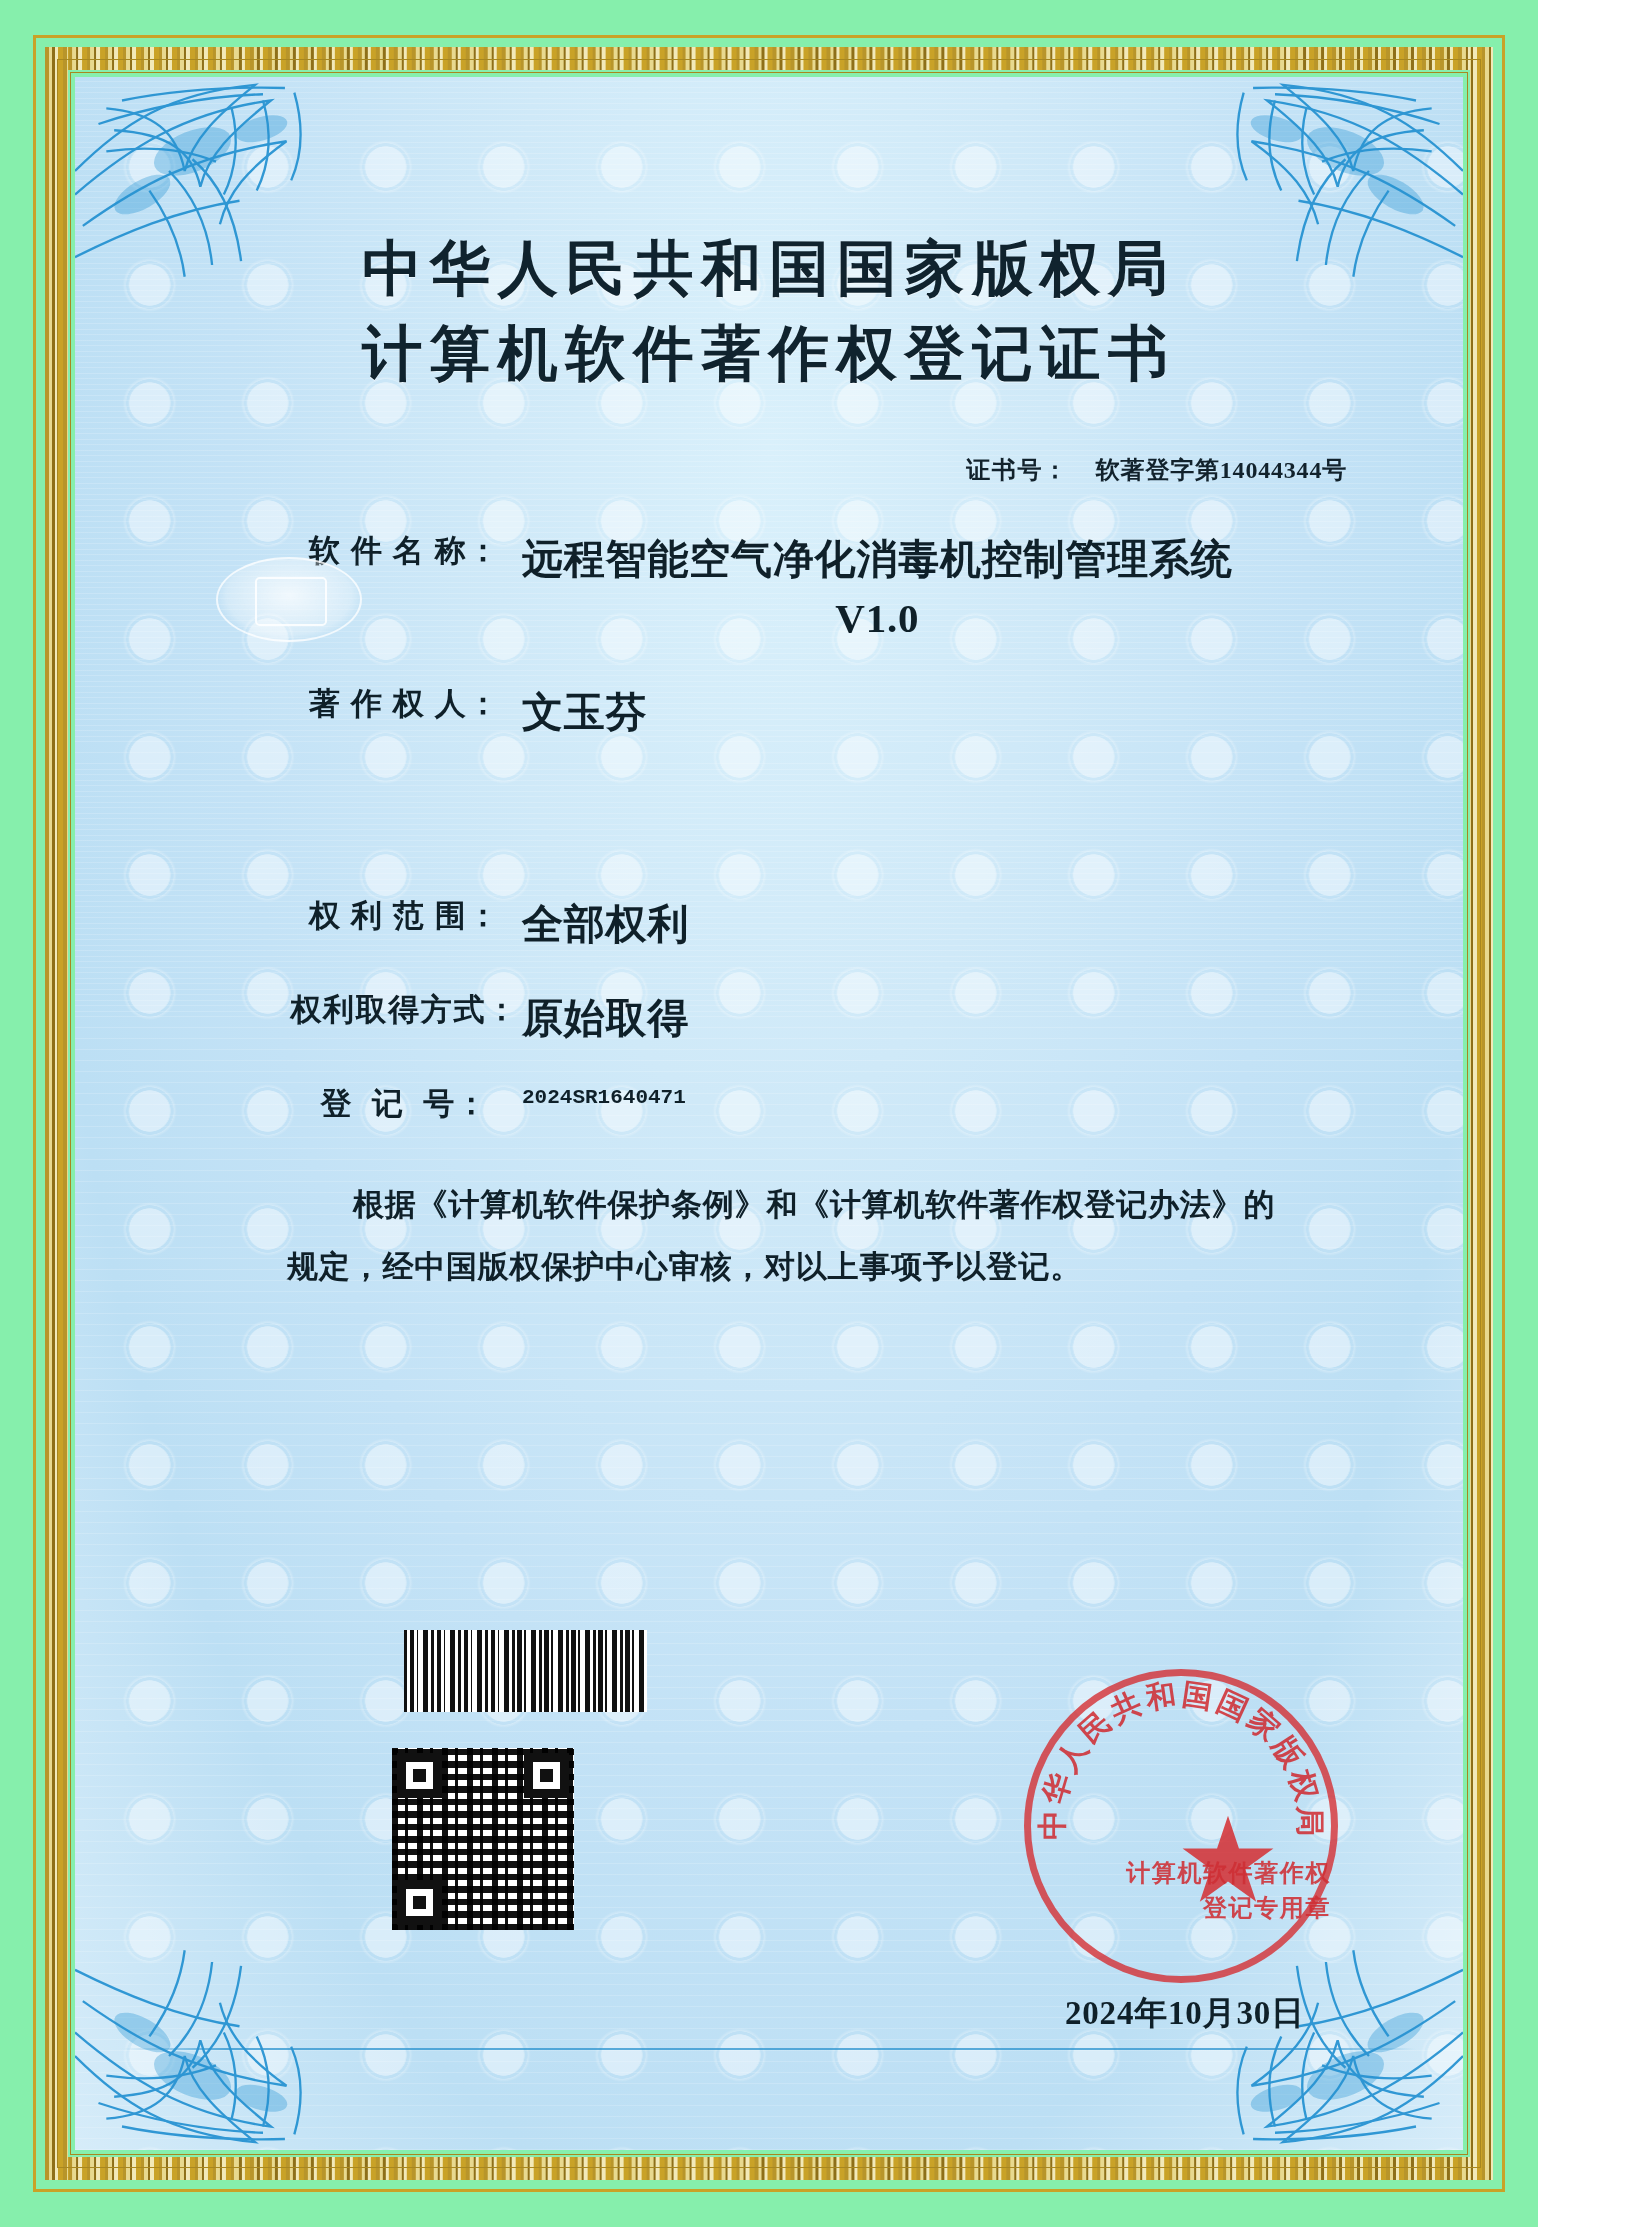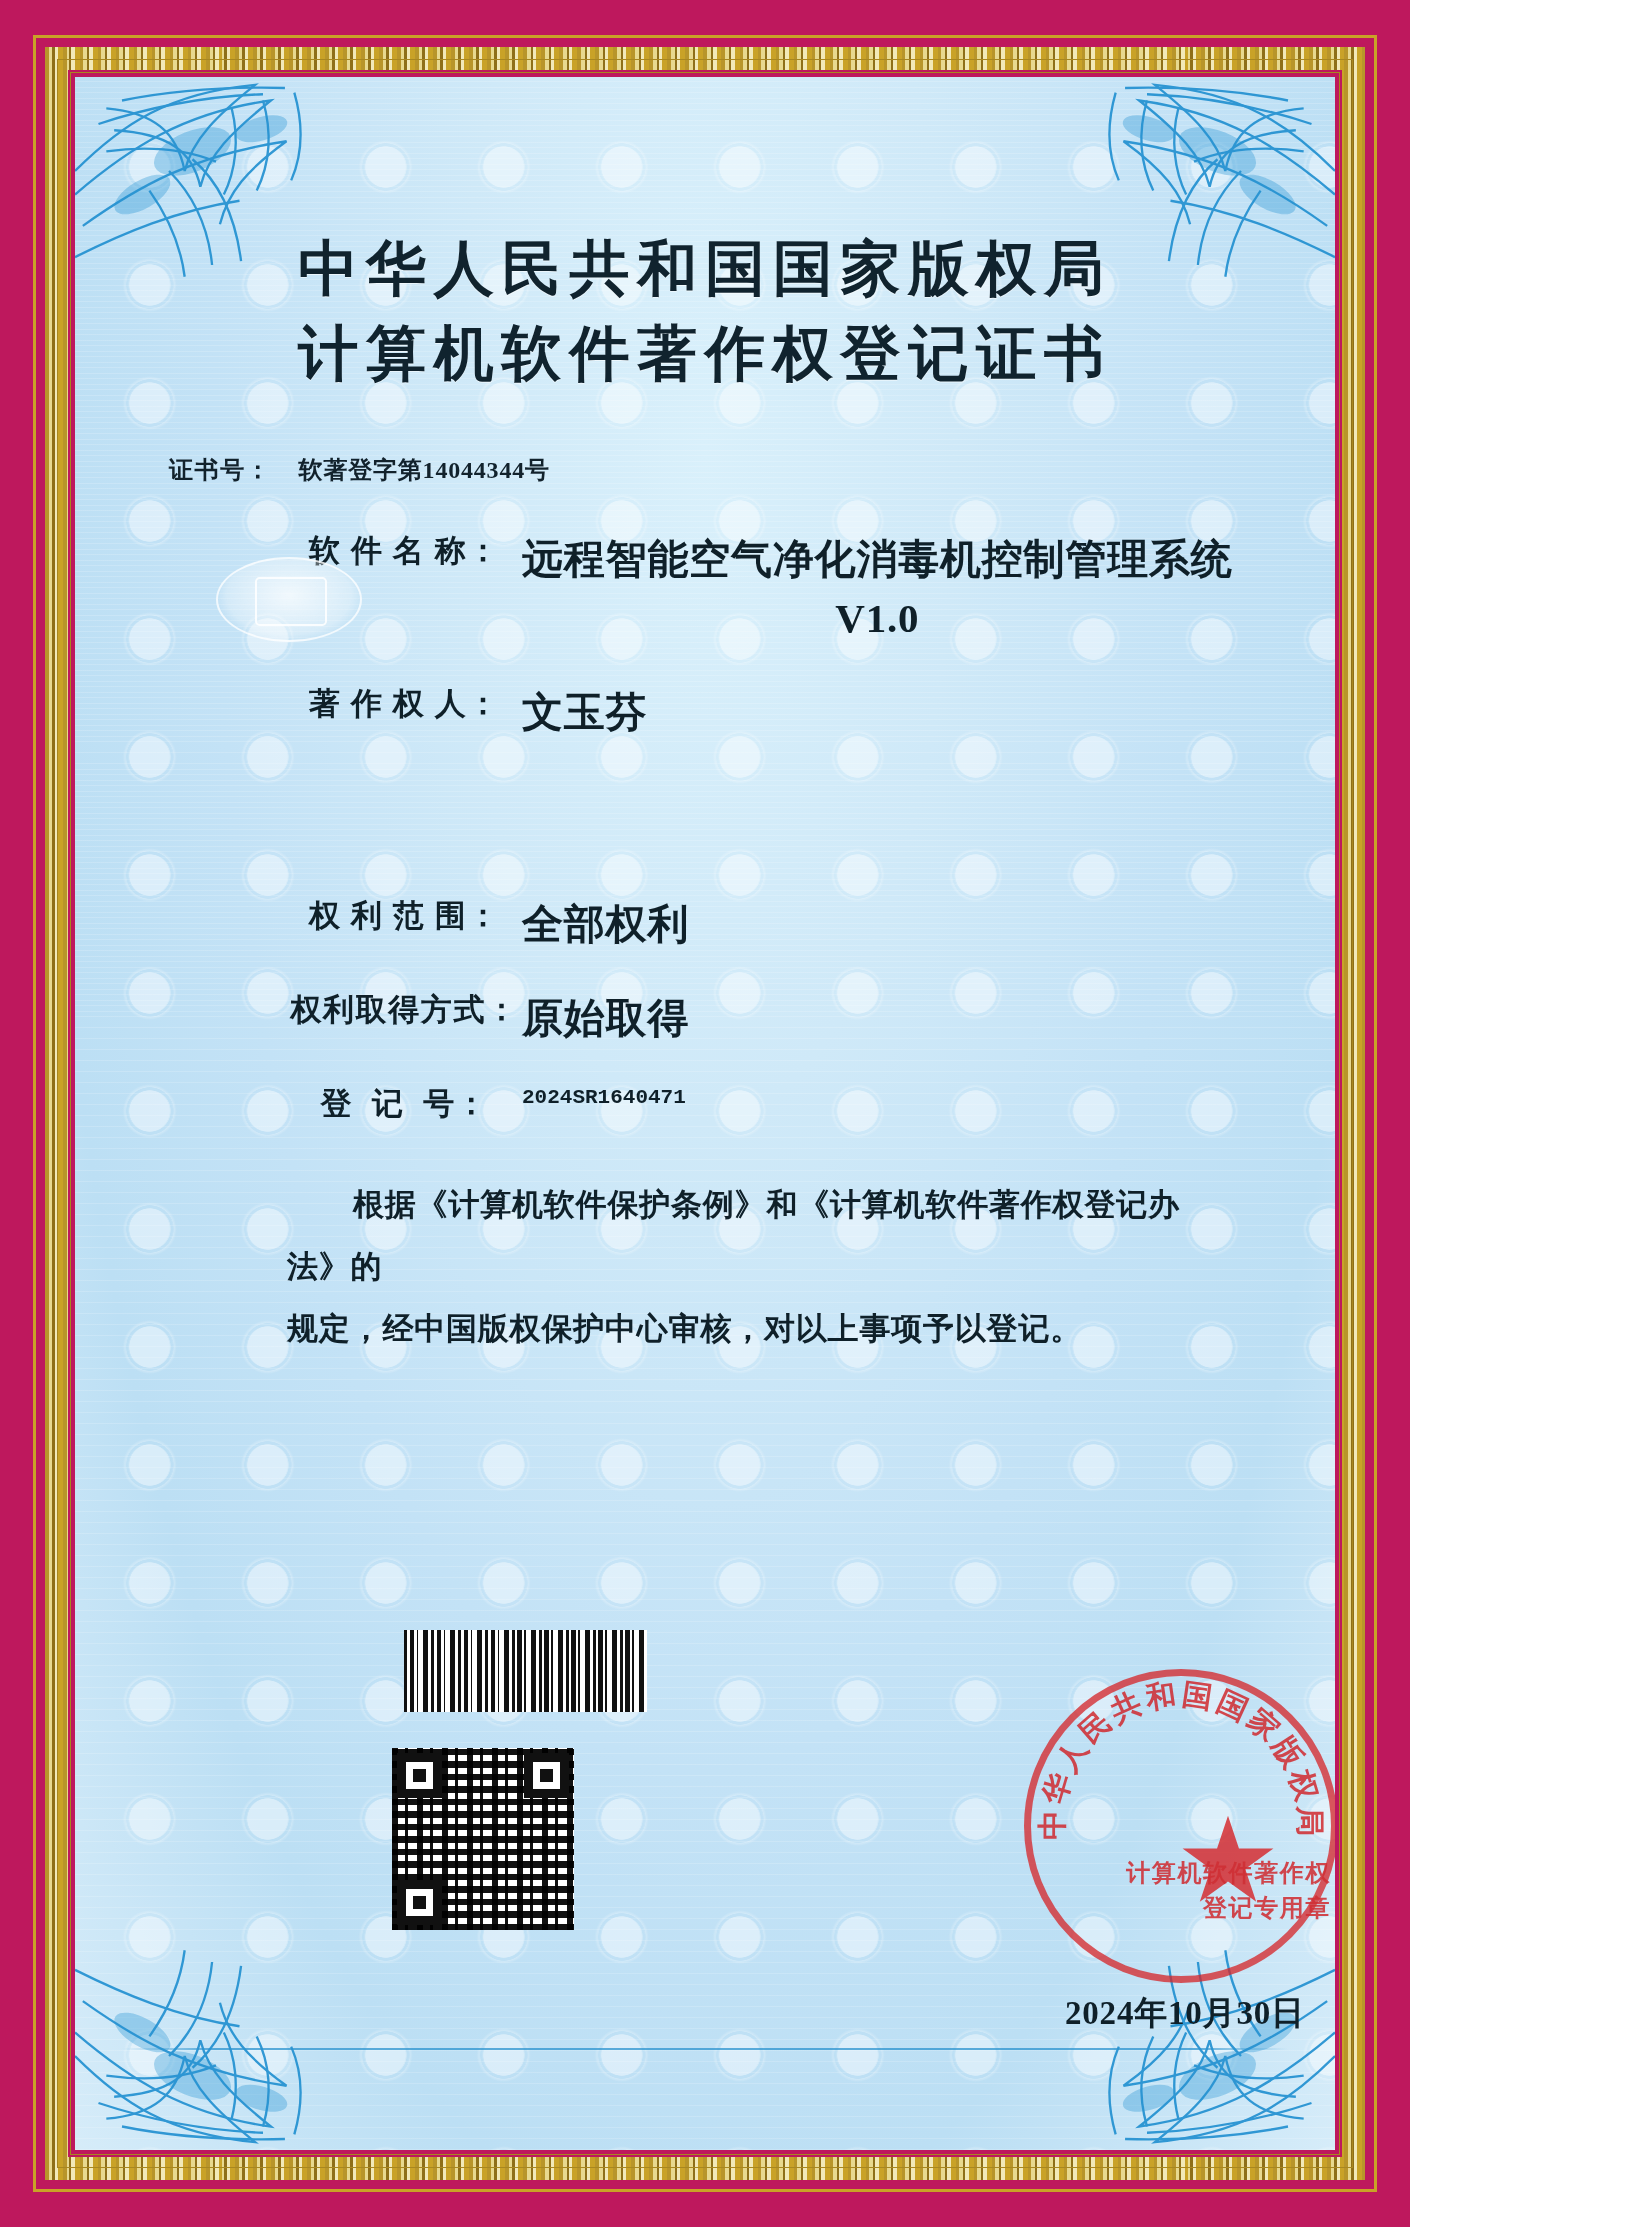--- a/index.html
+++ b/index.html
@@ -10,23 +10,23 @@
   body {
     width: 1647px;
     height: 2227px;
     font-family: "Liberation Serif", "DejaVu Serif", serif;
     overflow: hidden;
   }
 
   
   .page {
     position: relative;
-    width: 1410px;
+    width: 1538px;
     height: 2227px;
-    background: #be185d;
+    background: #86efac;
     box-sizing: border-box;
   }
 
   
   .gold-frame-outer {
     position: absolute;
     left: 33px; top: 35px; right: 33px; bottom: 35px;
     border: 3.1px solid #c9a227;
     box-sizing: border-box;
   }
@@ -127,20 +127,21 @@
     font-weight: bold;
     font-size: 60px;
     letter-spacing: 7.8px;
     color: #10232e;
     line-height: 1.42;
     text-shadow: 0 0.8px 0 rgba(255,255,255,.55);
   }
 
   .cert-no-row {
     margin-top: 58px;
+    text-align: right;
     padding-right: 22px;
     font-size: 24px;
     color: #12222c;
     letter-spacing: 0.8px;
   }
   .cert-no-row .label {
     font-weight: bold;
     letter-spacing: 1.6px;
   }
   .cert-no-row .value {

